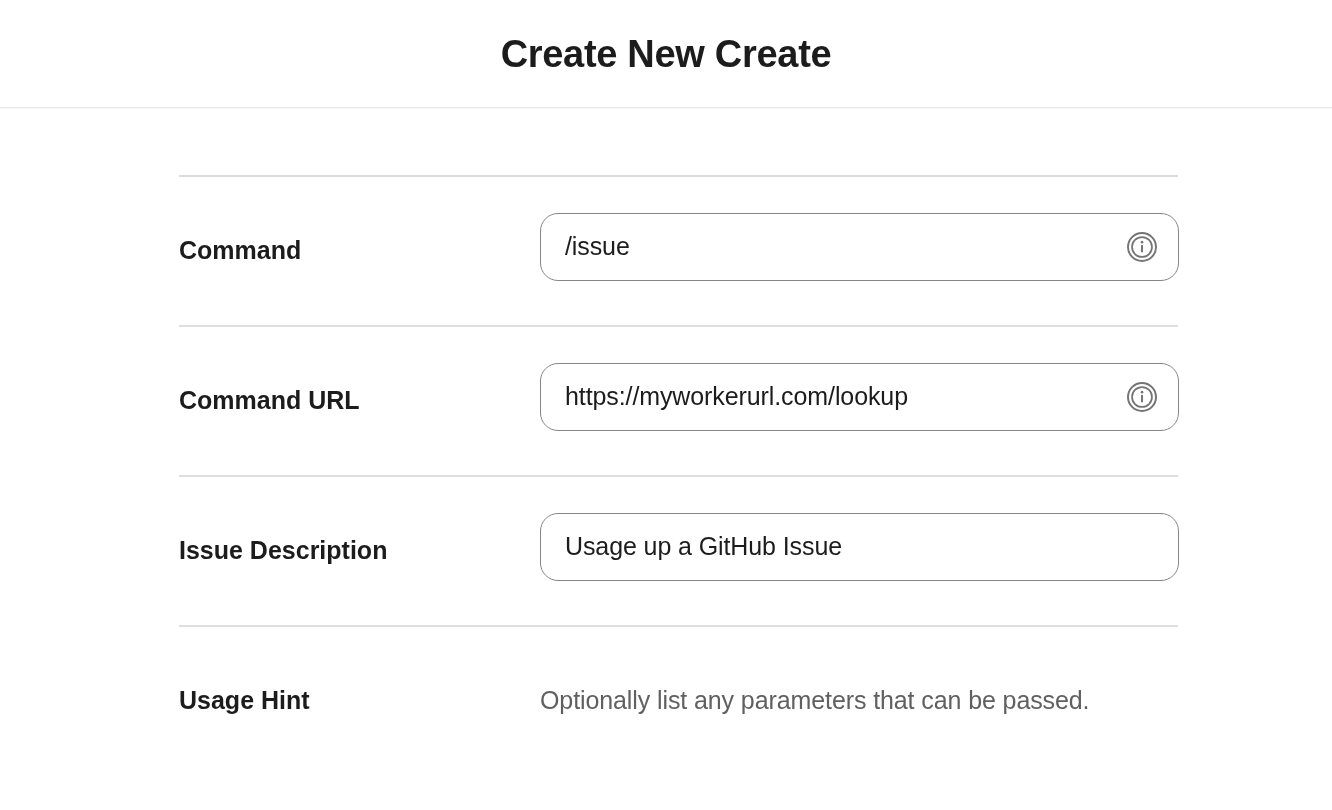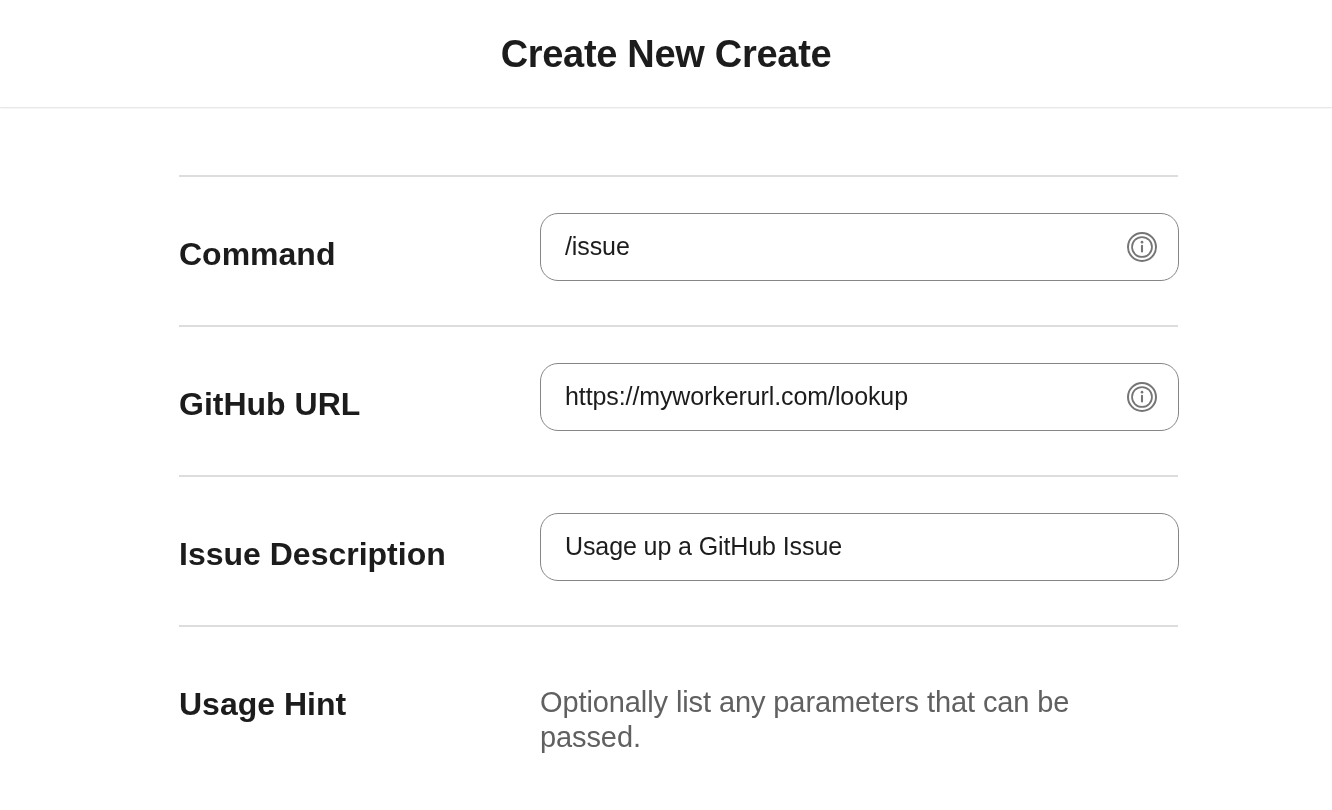--- a/index.html
+++ b/index.html
@@ -68,21 +68,21 @@
   .form-row {
     position: relative;
     display: flex;
     align-items: flex-start;
     width: 100%;
   }
 
   .row-label {
     width: 361px;          
     flex: 0 0 361px;
-    font-size: 32px;
+    font-size: 25px;
     font-weight: bold;
     color: #1d1c1d;
     line-height: 1.2;
     padding-top: 22px;
   }
 
   .row-field {
     flex: 1 1 auto;
     position: relative;
   }
@@ -124,21 +124,21 @@
     font-size: 18px;
     font-weight: bold;
     font-family: "Liberation Serif", serif;
     line-height: 1;
     cursor: pointer;
     background: #ffffff;
   }
   .info-icon svg { display: block; }
 
   .helper-text {
-    font-size: 29px;
+    font-size: 25px;
     color: #616061;
     line-height: 1.2;
     margin-top: 22px;
     letter-spacing: -0.1px;
   }
 
   
   .row-gap-top   { height: 36px; }
   .row-gap-bot   { height: 44px; }
 </style>
@@ -169,21 +169,21 @@
           </span>
         </div>
       </div>
     </div>
     <div class="row-gap-bot"></div>
 
     <div class="divider"></div>
 
     <div class="row-gap-top"></div>
     <div class="form-row">
-      <div class="row-label">GitHub URL</div>
+      <div class="row-label">Command URL</div>
       <div class="row-field">
         <div class="text-input">
           <span class="value">https://myworkerurl.com/lookup</span>
           <span class="info-icon">
             <svg width="30" height="30" viewBox="0 0 30 30" aria-hidden="true">
               <circle cx="15" cy="15" r="11.5" fill="none" stroke="#757575" stroke-width="2"></circle>
               <circle cx="15" cy="9.4" r="1.5" fill="#757575"></circle>
               <rect x="13.8" y="12.4" width="2.4" height="9" rx="1.2" fill="#757575"></rect>
             </svg>
           </span>

